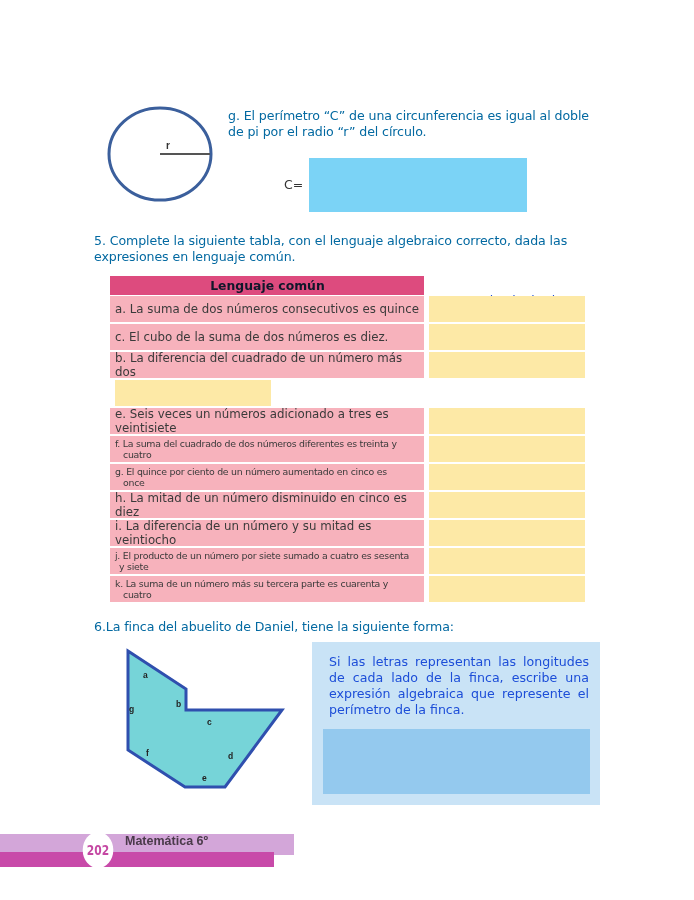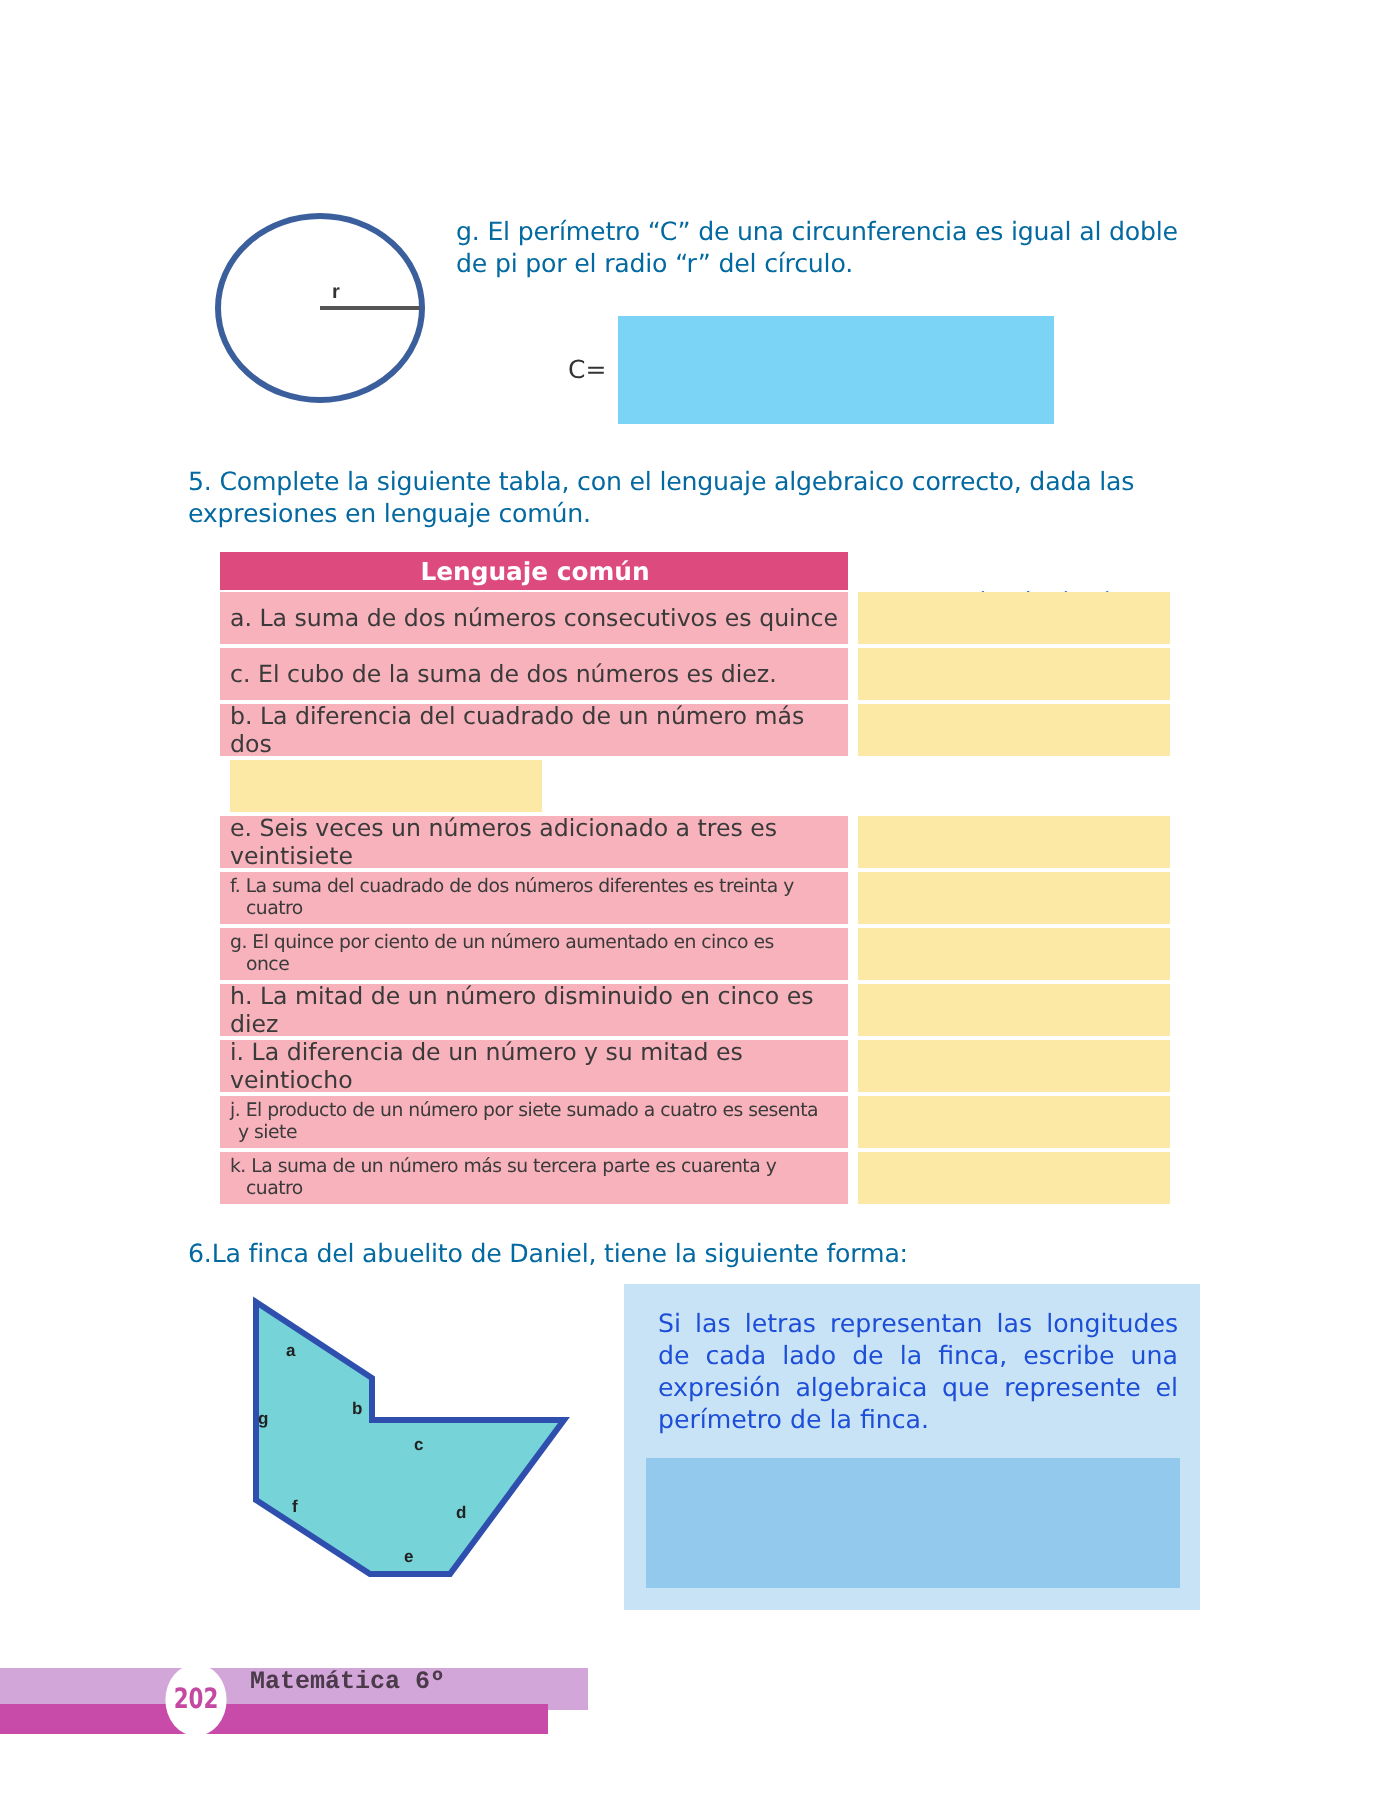--- a/index.html
+++ b/index.html
@@ -17,38 +17,38 @@
   #q5 { left: 94px; top: 233px; width: 520px; }
 
   
   #table { left: 110px; top: 276px; width: 476px; }
   .row { display: flex; height: 26px; margin-bottom: 2px; }
   .row.hdr { height: 19px; margin-bottom: 1px; }
   .cell-left { width: 314px; background: #f7b2bc; padding: 0 4px 0 5px; box-sizing: border-box;
                display: flex; align-items: center; font-size: 11.8px; color: #3a3a3a; }
   .cell-left.small { font-size: 9.4px; line-height: 11px; align-items: flex-start; padding-top: 2px; letter-spacing: -0.25px; }
   .cell-right { width: 156px; margin-left: 5px; background: #fde9a6; }
-  .hdr .cell-left { background: #dd4b7e; color: #ffffff; font-weight: bold; justify-content: center; font-size: 12.4px; }
+  .hdr .cell-left { background: #dd4b7e; color: #0f172a; font-weight: bold; justify-content: center; font-size: 12.4px; }
   .hdr .cell-right { background: #fdd50d; color: #1d4ed8; display: flex; align-items: center; justify-content: center; font-size: 12.4px; margin-top: 24px; }
   .indent { display: block; padding-left: 8px; }
 
   #q6 { left: 94px; top: 619px; width: 520px; }
   #farm-fig { left: 120px; top: 645px; }
   #info-box { left: 312px; top: 642px; width: 288px; height: 163px; background: #c9e3f6; }
   #info-text { left: 329px; top: 654px; width: 260px; font-size: 12.6px; line-height: 16px; text-align: justify; color: #1d4ed8; }
   #perimeter-answer { left: 323px; top: 729px; width: 267px; height: 65px; background: #94c9ee; }
 
   
   #footer-band-light { left: 0; top: 834px; width: 294px; height: 21px; background: #d3a6d9; }
   #footer-band-dark { left: 0; top: 852px; width: 274px; height: 15px; background: #c84aa9; }
   #page-badge { left: 80px; top: 832px; width: 36px; height: 36px; border-radius: 50%; background: #ffffff;
                 display: flex; align-items: center; justify-content: center;
                 font-family: "DejaVu Sans Condensed", "DejaVu Sans", sans-serif; font-weight: bold;
                 font-size: 14px; color: #c548a3; transform: scaleX(0.85); }
-  #subject-title { left: 125px; top: 834px; font-family: Liberation Mono, monospace; font-weight: bold;
+  #subject-title { left: 125px; top: 834px; font-family: Liberation Sans, sans-serif; font-weight: bold;
                    font-size: 12.5px; color: #4a3a4a; }
 </style>
 </head>
 <body>
 
 <svg id="circle-fig" class="abs" width="112" height="100">
   <ellipse cx="56" cy="50" rx="51" ry="46" fill="#ffffff" stroke="#3b5f9c" stroke-width="3"></ellipse>
   <line x1="56" y1="50" x2="106" y2="50" stroke="#555" stroke-width="2"></line>
   <text x="62" y="45" font-family="Liberation Sans, sans-serif" font-weight="bold" font-size="10" fill="#333">r</text>
 </svg>

